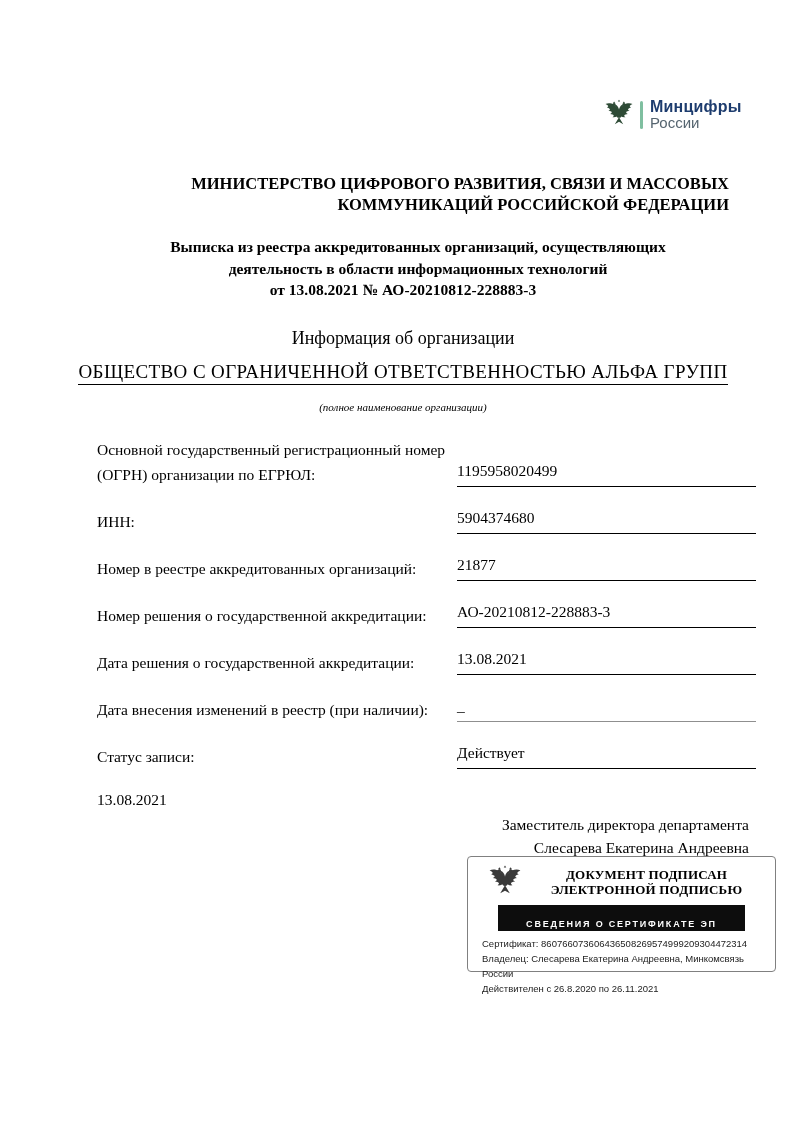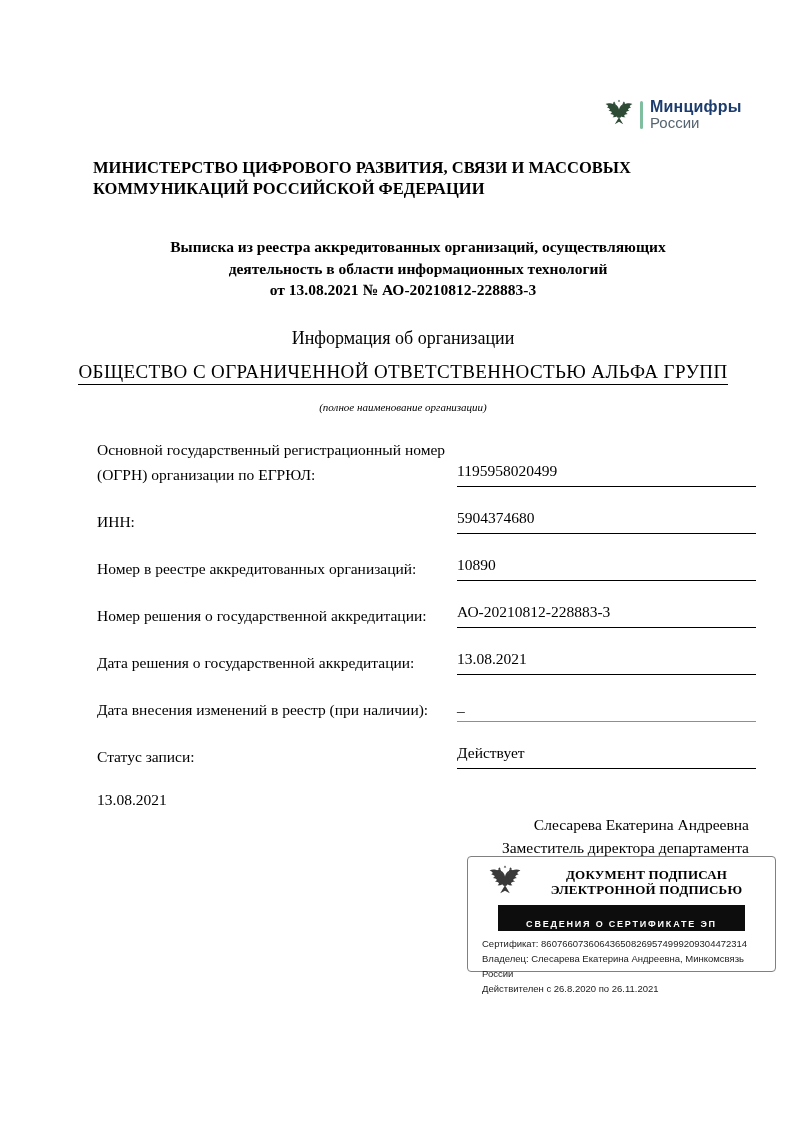--- a/index.html
+++ b/index.html
@@ -14,21 +14,21 @@
   .logo { position:absolute; left:604px; top:99px; display:flex; align-items:center; }
   .logo-eagle { color:#2e4b36; margin-right:6px; }
   .logo-divider { width:3px; height:28px; background:#7fbfa0; border-radius:2px; margin-right:7px; }
   .logo-text { font-family:"Liberation Sans", sans-serif; line-height:1.02; }
   .logo-l1 { display:block; font-weight:bold; font-size:16px; color:#1d3c6e; letter-spacing:0.2px; }
   .logo-l2 { display:block; font-size:15px; color:#55646f; }
 
   
   .ministry {
     position:absolute; top:157px; left:50%; transform:translateX(-50%);
-    width:620px; margin:0; text-align:left;
+    width:620px; margin:16px; text-align:right;
     font-size:16.5px; line-height:21px; font-weight:bold;
   }
   .doc-title {
     position:absolute; top:221px; left:50%; transform:translateX(-50%);
     width:580px; margin:15px; text-align:center;
     font-size:15.5px; line-height:21.5px; font-weight:bold;
   }
   .doc-number { position:absolute; top:281px; width:100%; text-align:center; font-weight:bold; font-size:15.5px; }
   .section-title { position:absolute; top:328px; width:100%; text-align:center; font-size:18px; }
 
@@ -117,21 +117,21 @@
     <div class="field-row">
       <div class="field-label">Основной государственный регистрационный номер (ОГРН) организации по ЕГРЮЛ:</div>
       <div class="field-value">1195958020499</div>
     </div>
     <div class="field-row">
       <div class="field-label">ИНН:</div>
       <div class="field-value">5904374680</div>
     </div>
     <div class="field-row">
       <div class="field-label">Номер в реестре аккредитованных организаций:</div>
-      <div class="field-value">10890</div>
+      <div class="field-value">21877</div>
     </div>
     <div class="field-row">
       <div class="field-label">Номер решения о государственной аккредитации:</div>
       <div class="field-value">АО-20210812-228883-3</div>
     </div>
     <div class="field-row">
       <div class="field-label">Дата решения о государственной аккредитации:</div>
       <div class="field-value">13.08.2021</div>
     </div>
     <div class="field-row muted">
@@ -140,22 +140,22 @@
     </div>
     <div class="field-row">
       <div class="field-label">Статус записи:</div>
       <div class="field-value">Действует</div>
     </div>
   </div>
 
   <div class="issue-date">13.08.2021</div>
 
   <div class="signature">
+    <div>Заместитель директора департамента</div>
     <div>Слесарева Екатерина Андреевна</div>
-    <div>Заместитель директора департамента</div>
   </div>
 
   <div class="stamp">
     <div class="stamp-head">
       <span class="stamp-eagle">
         <svg width="34" height="36">
             <use href="#dbl-eagle"></use>
           </svg>
       </span>
       <div class="stamp-title">

